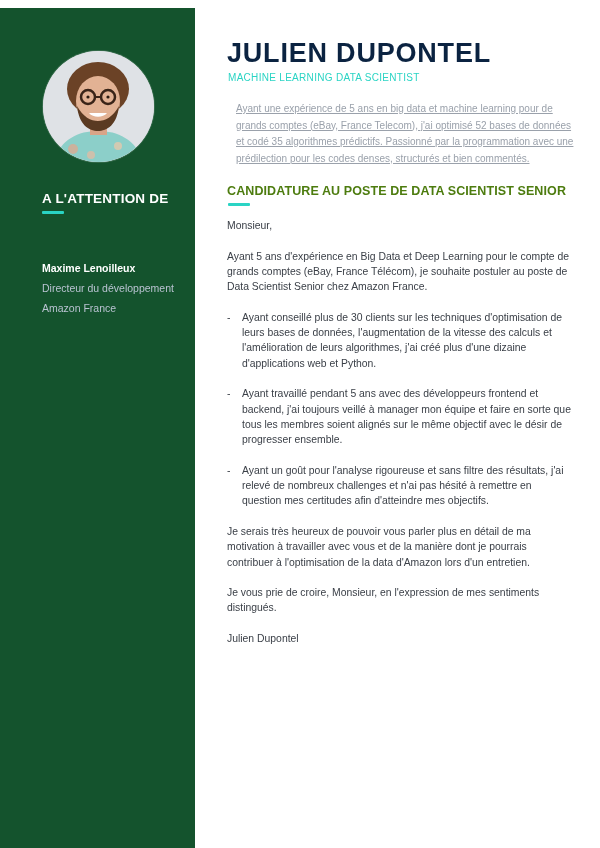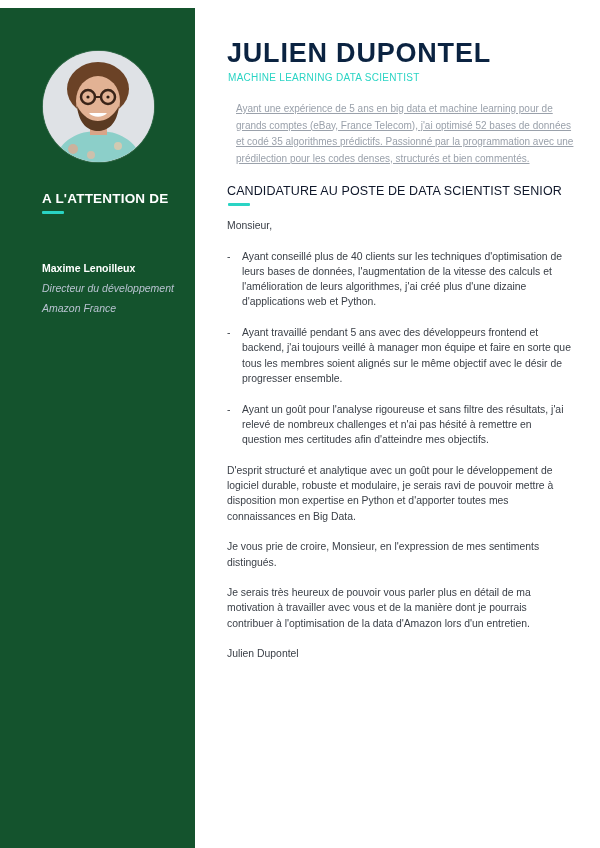--- a/index.html
+++ b/index.html
@@ -26,36 +26,36 @@
     position: absolute; left: 42px; top: 183px;
     color: #ffffff; font-weight: bold; font-size: 13.5px; letter-spacing: 0.2px;
     margin: 0;
   }
   .accent-bar {
     position: absolute; height: 3px; width: 22px; background: #2ad4c4; border-radius: 1px;
   }
   .side-bar-accent { left: 42px; top: 203px; }
   .recipient { position: absolute; left: 42px; top: 218px; font-size: 10.5px; margin-top: 36px; }
   .recipient .name { color: #ffffff; font-weight: bold; margin-bottom: 8px; }
-  .recipient .line { color: #b9c3d1; margin-bottom: 8px; font-style: italic; }
+  .recipient .line { color: #b9c3d1; margin-bottom: 8px; }
   .name-title {
     position: absolute; left: 227px; top: 38px;
     font-size: 27px; font-weight: bold; color: #0b2341; letter-spacing: 0.8px; margin: 0;
   }
   .subtitle {
     position: absolute; left: 228px; top: 72px;
     font-size: 10px; color: #2ad4c4; letter-spacing: 0.3px; margin: 0;
   }
   .intro {
     position: absolute; left: 228px; top: 93px; width: 340px;
     font-size: 10px; line-height: 16.5px; color: #9aa1ab; margin: 8px; text-decoration: underline;
   }
   .letter-title {
     position: absolute; left: 227px; top: 184px;
-    font-size: 12.5px; font-weight: normal; color: #0f172a; letter-spacing: 0.1px; margin: 0;
+    font-size: 12.5px; font-weight: bold; color: #4d7c0f; letter-spacing: 0.1px; margin: 0;
   }
   .main-bar-accent { left: 228px; top: 203px; }
   .letter {
     position: absolute; left: 227px; top: 218px; width: 345px;
     font-size: 10.4px; line-height: 15.3px; color: #3b4048;
   }
   .letter p { margin: 0 0 15.3px 0; }
   .letter ul { list-style: none; margin: 0; padding: 0; }
   .letter li { position: relative; padding-left: 15px; margin-bottom: 15.3px; }
   .letter li .dash { position: absolute; left: 0; top: 0; }
@@ -103,31 +103,31 @@
 
 <h1 class="name-title">JULIEN DUPONTEL</h1>
 <div class="subtitle">MACHINE LEARNING DATA SCIENTIST</div>
 <p class="intro">Ayant une expérience de 5 ans en big data et machine learning pour de grands comptes (eBay, France Telecom), j'ai optimisé 52 bases de données et codé 35 algorithmes prédictifs. Passionné par la programmation avec une prédilection pour les codes denses, structurés et bien commentés.</p>
 
 <h2 class="letter-title">CANDIDATURE AU POSTE DE DATA SCIENTIST SENIOR</h2>
 <div class="accent-bar main-bar-accent"></div>
 
 <div class="letter">
   <p>Monsieur,</p>
+  <p>Ayant 5 ans d'expérience en Big Data et Deep Learning pour le compte de grands comptes (eBay, France Télécom), je souhaite postuler au poste de Data Scientist Senior chez Amazon France.</p>
   <ul>
     <li>
       <span class="dash">-</span>
-      <span>Ayant conseillé plus de 40 clients sur les techniques d'optimisation de leurs bases de données, l'augmentation de la vitesse des calculs et l'amélioration de leurs algorithmes, j'ai créé plus d'une dizaine d'applications web et Python.</span>
+      <span>Ayant conseillé plus de 30 clients sur les techniques d'optimisation de leurs bases de données, l'augmentation de la vitesse des calculs et l'amélioration de leurs algorithmes, j'ai créé plus d'une dizaine d'applications web et Python.</span>
     </li>
     <li>
       <span class="dash">-</span>
       <span>Ayant travaillé pendant 5 ans avec des développeurs frontend et backend,  j'ai toujours veillé à manager mon équipe et faire en sorte que tous les membres soient alignés sur le même objectif avec le désir de progresser ensemble.</span>
     </li>
     <li>
       <span class="dash">-</span>
       <span>Ayant un goût pour l'analyse rigoureuse et sans filtre des résultats, j'ai relevé de nombreux challenges et n'ai pas hésité à remettre en question mes certitudes afin d'atteindre mes objectifs.</span>
     </li>
   </ul>
-  <p>D'esprit structuré et analytique avec un goût pour le développement de logiciel durable, robuste et modulaire,  je serais ravi de pouvoir mettre à disposition mon expertise en Python et d'apporter toutes mes connaissances en Big Data.</p>
+  <p>Je serais très heureux de pouvoir vous parler plus en détail de ma motivation à travailler avec vous et de la manière dont je pourrais contribuer à l'optimisation de la data d'Amazon lors d'un entretien.</p>
   <p>Je vous prie de croire, Monsieur, en l'expression de mes sentiments distingués.</p>
-  <p>Je serais très heureux de pouvoir vous parler plus en détail de ma motivation à travailler avec vous et de la manière dont je pourrais contribuer à l'optimisation de la data d'Amazon lors d'un entretien.</p>
   <p>Julien Dupontel</p>
 </div>
 
 </body></html>

